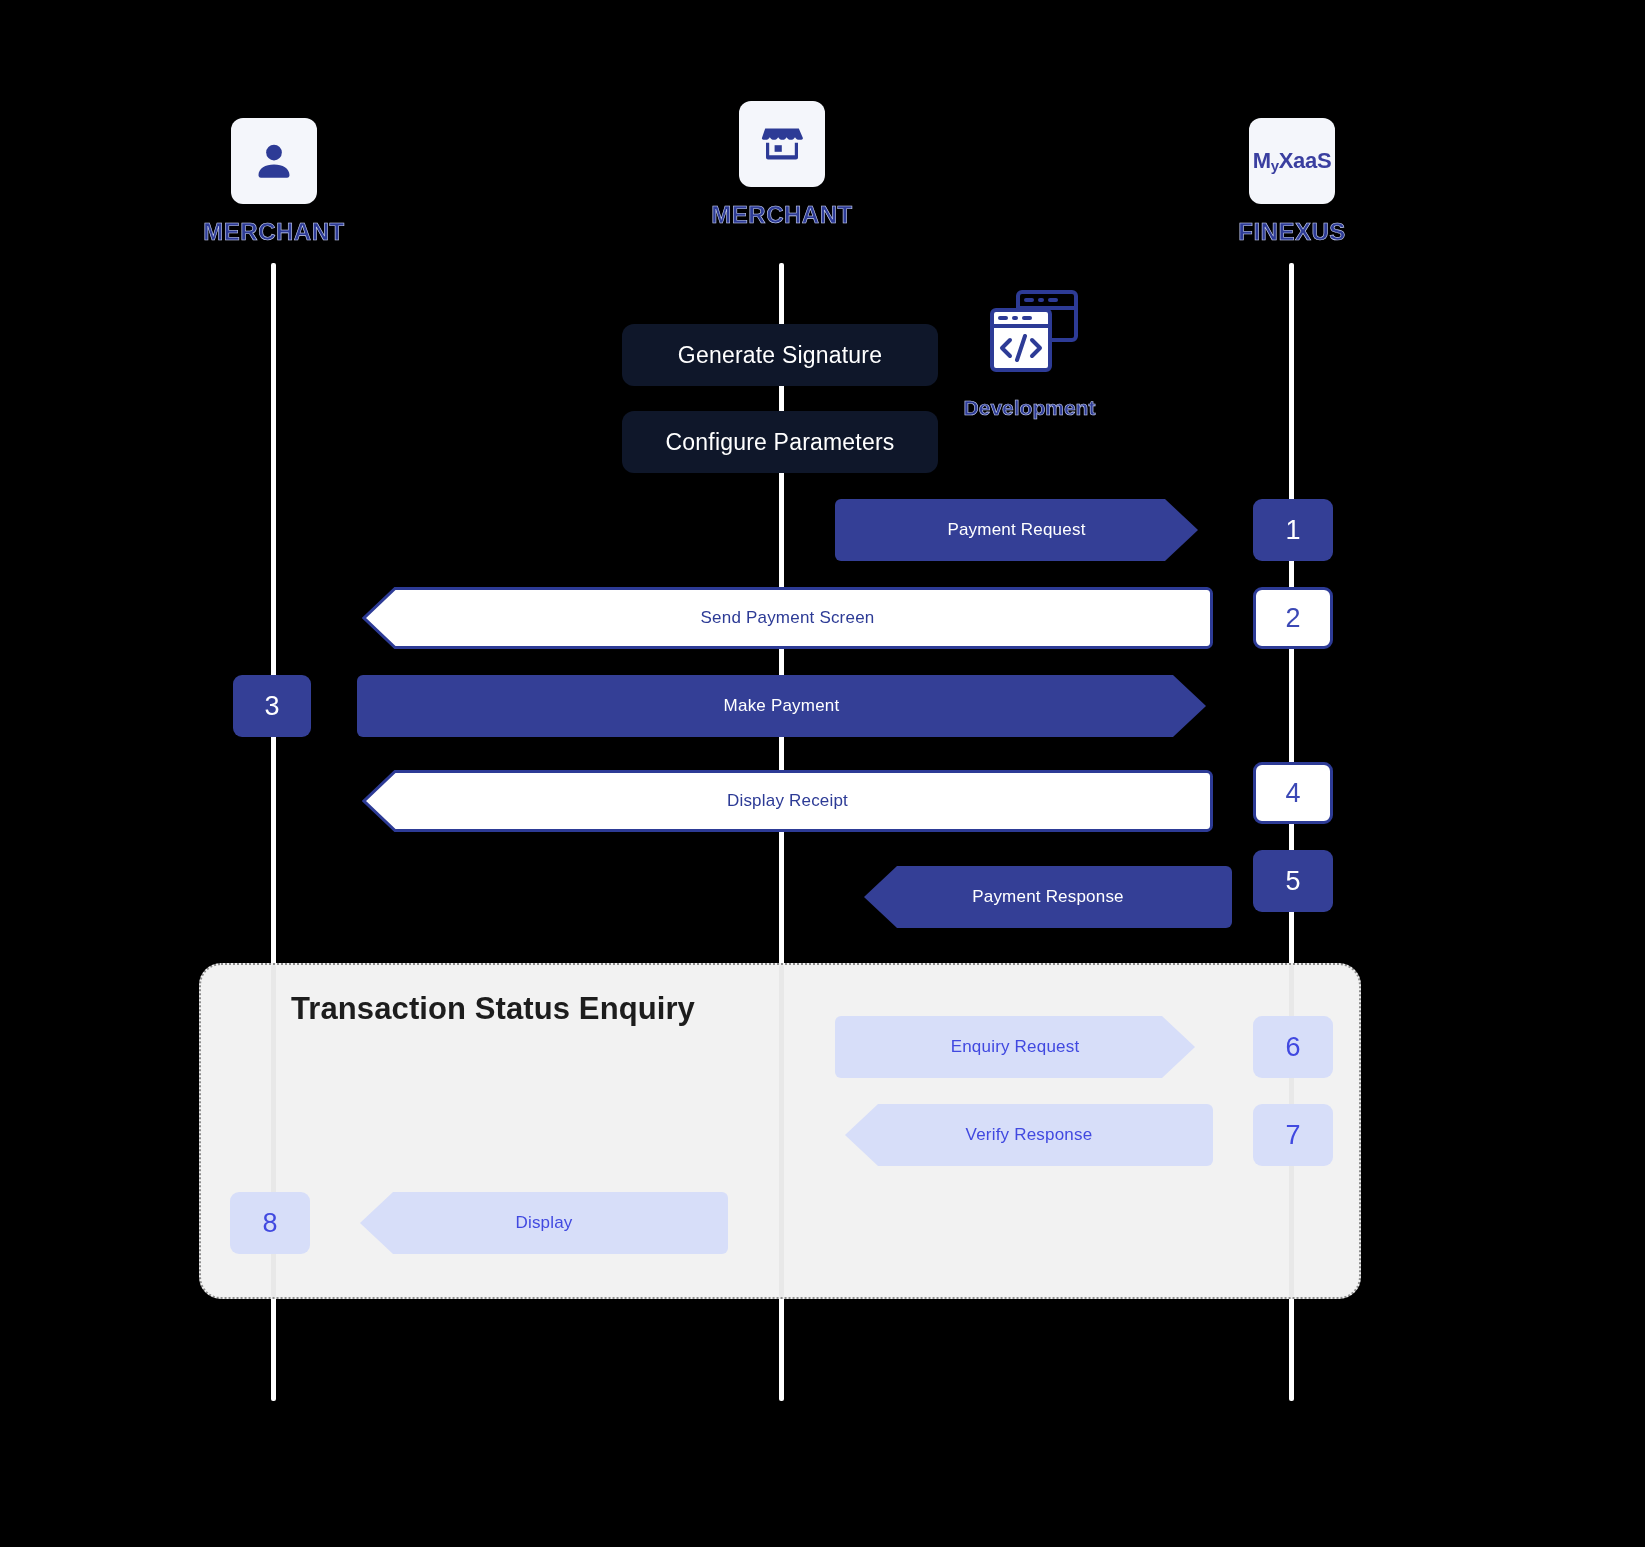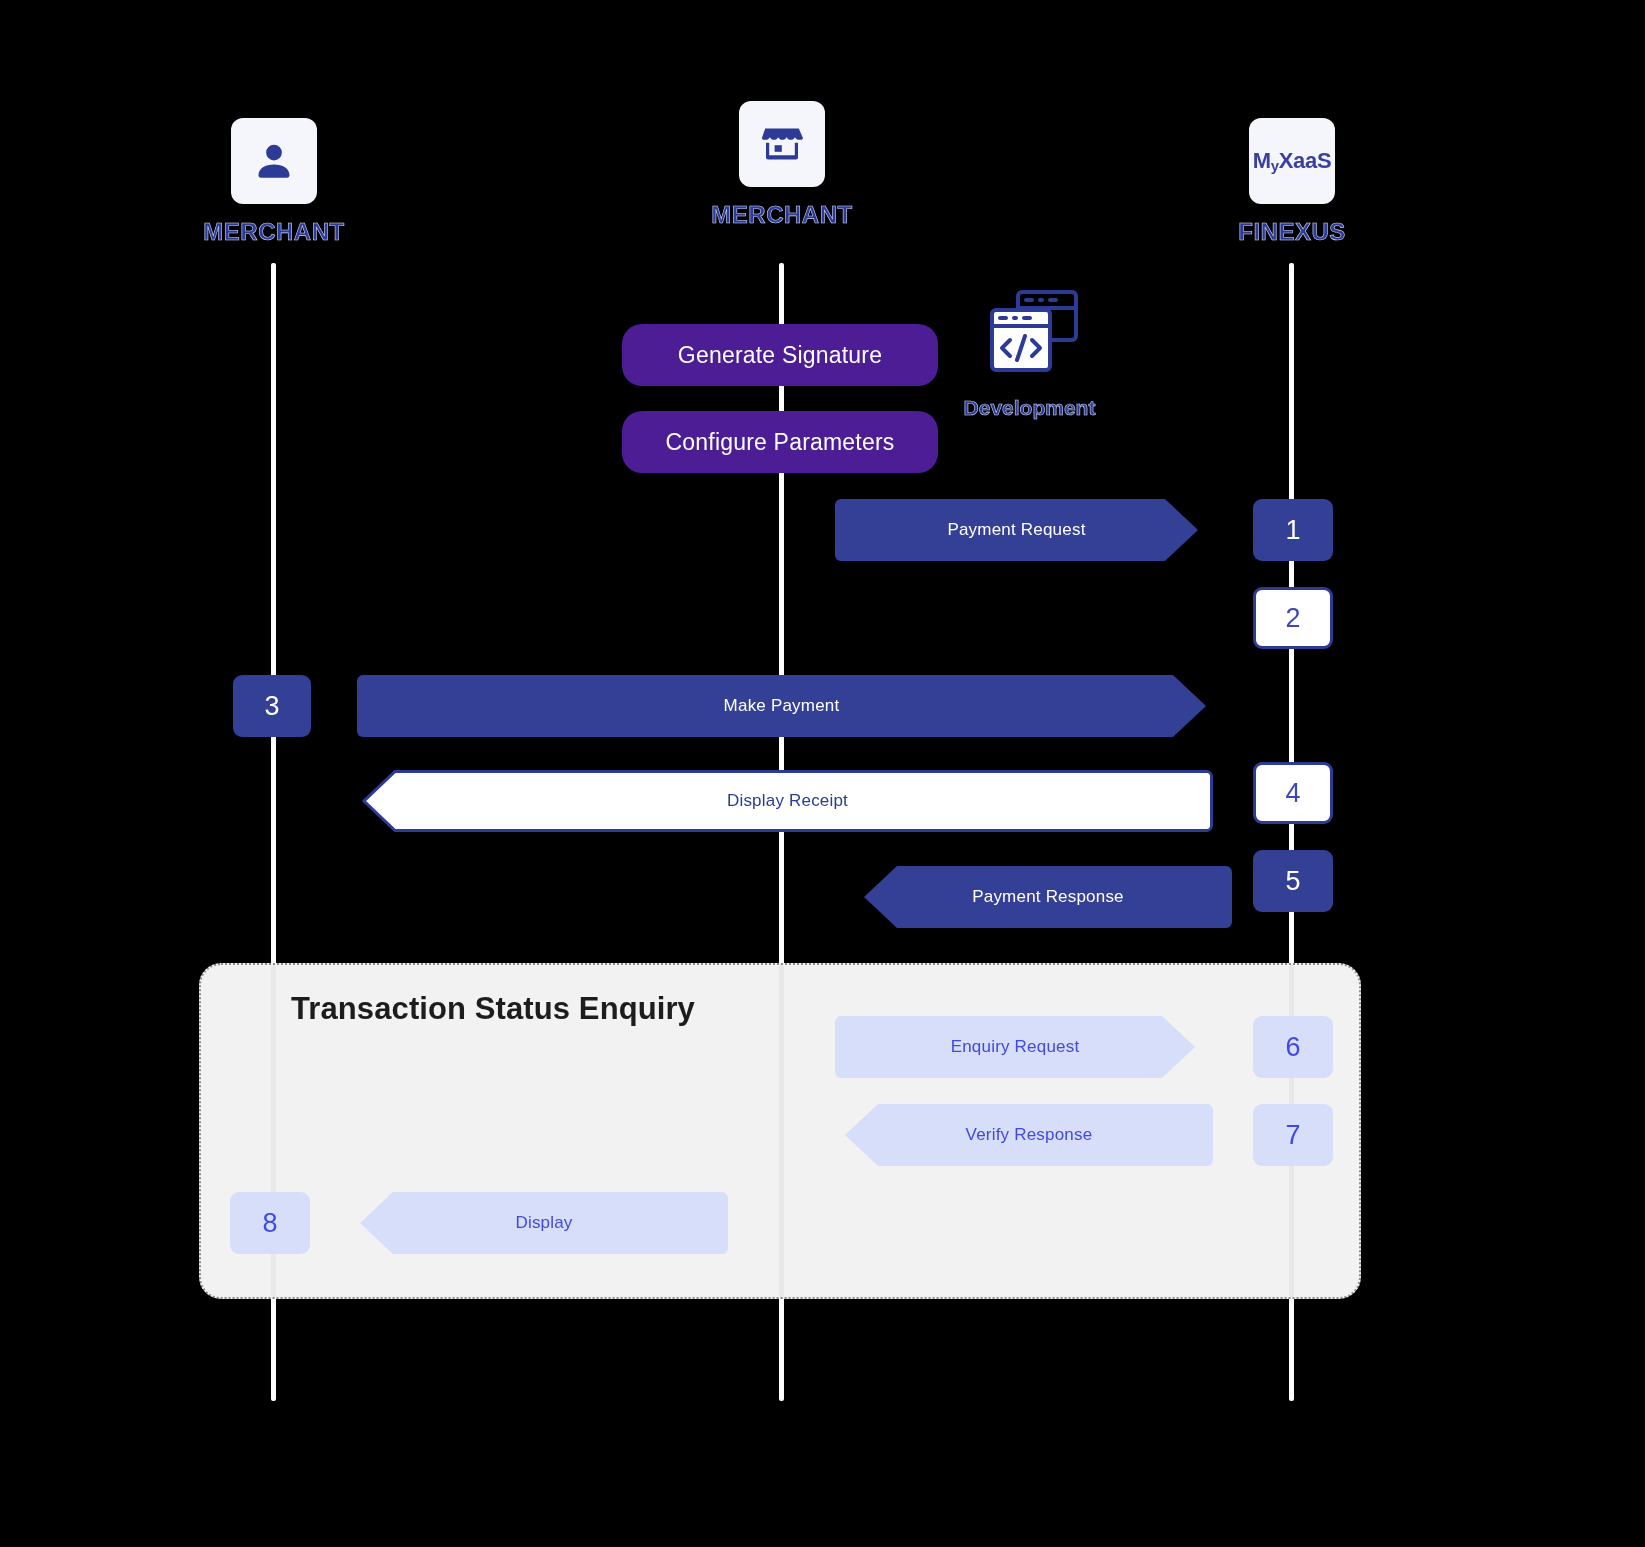--- a/index.html
+++ b/index.html
@@ -21,21 +21,21 @@
   }
   .actor-label{
     margin-top:14px;font-size:24px;font-weight:700;letter-spacing:.5px;
     color:#2d3b96;-webkit-text-stroke:0.6px #c9d2f5;
   }
   .myxaas{font-size:22px;font-weight:700;color:#3a3fa0;letter-spacing:-.3px;}
   .myxaas sub{font-size:15px;vertical-align:-3px;}
 
   
   .procbox{
-    position:absolute;background:#4c1d95;border-radius:20px;color:#fff;
+    position:absolute;background:#0f172a;border-radius:12px;color:#fff;
     display:flex;align-items:center;justify-content:center;
     font-size:23px;letter-spacing:.2px;
   }
 
   
   .devicon{position:absolute;text-align:center;}
   .devicon .devlabel{
     margin-top:6px;font-size:21px;font-weight:700;color:#2d3b96;
     -webkit-text-stroke:0.6px #c9d2f5;
   }
@@ -149,20 +149,26 @@
   <div class="arrow a-solid" style="left:835px;top:499px;width:363px;height:62px;">
     <svg viewBox="0 0 363 62" preserveAspectRatio="none">
       <path d="M6,0 H330 L363,31 L330,62 H6 A6,6 0 0 1 0,56 V6 A6,6 0 0 1 6,0 Z" fill="#343f96"></path>
     </svg>
     <span class="lbl">Payment Request</span>
   </div>
   <div class="step step-filled" style="left:1253px;top:499px;width:80px;height:62px;">
     <span>1</span>
   </div>
 
+  <div class="arrow a-white" style="left:362px;top:587px;width:851px;height:62px;">
+    <svg viewBox="0 0 851 62" preserveAspectRatio="none">
+      <path d="M33,1.5 H845 A5,5 0 0 1 849.5,6.5 V55.5 A5,5 0 0 1 845,60.5 H33 L2,31 Z" fill="#ffffff" stroke="#2d3b96" stroke-width="3"></path>
+    </svg>
+    <span class="lbl">Send Payment Screen</span>
+  </div>
   <div class="step step-outline" style="left:1253px;top:587px;width:80px;height:62px;">
     <span>2</span>
   </div>
 
   <div class="step step-filled" style="left:233px;top:675px;width:78px;height:62px;">
     <span>3</span>
   </div>
   <div class="arrow a-solid" style="left:357px;top:675px;width:849px;height:62px;">
     <svg viewBox="0 0 849 62" preserveAspectRatio="none">
       <path d="M6,0 H816 L849,31 L816,62 H6 A6,6 0 0 1 0,56 V6 A6,6 0 0 1 6,0 Z" fill="#343f96"></path>

